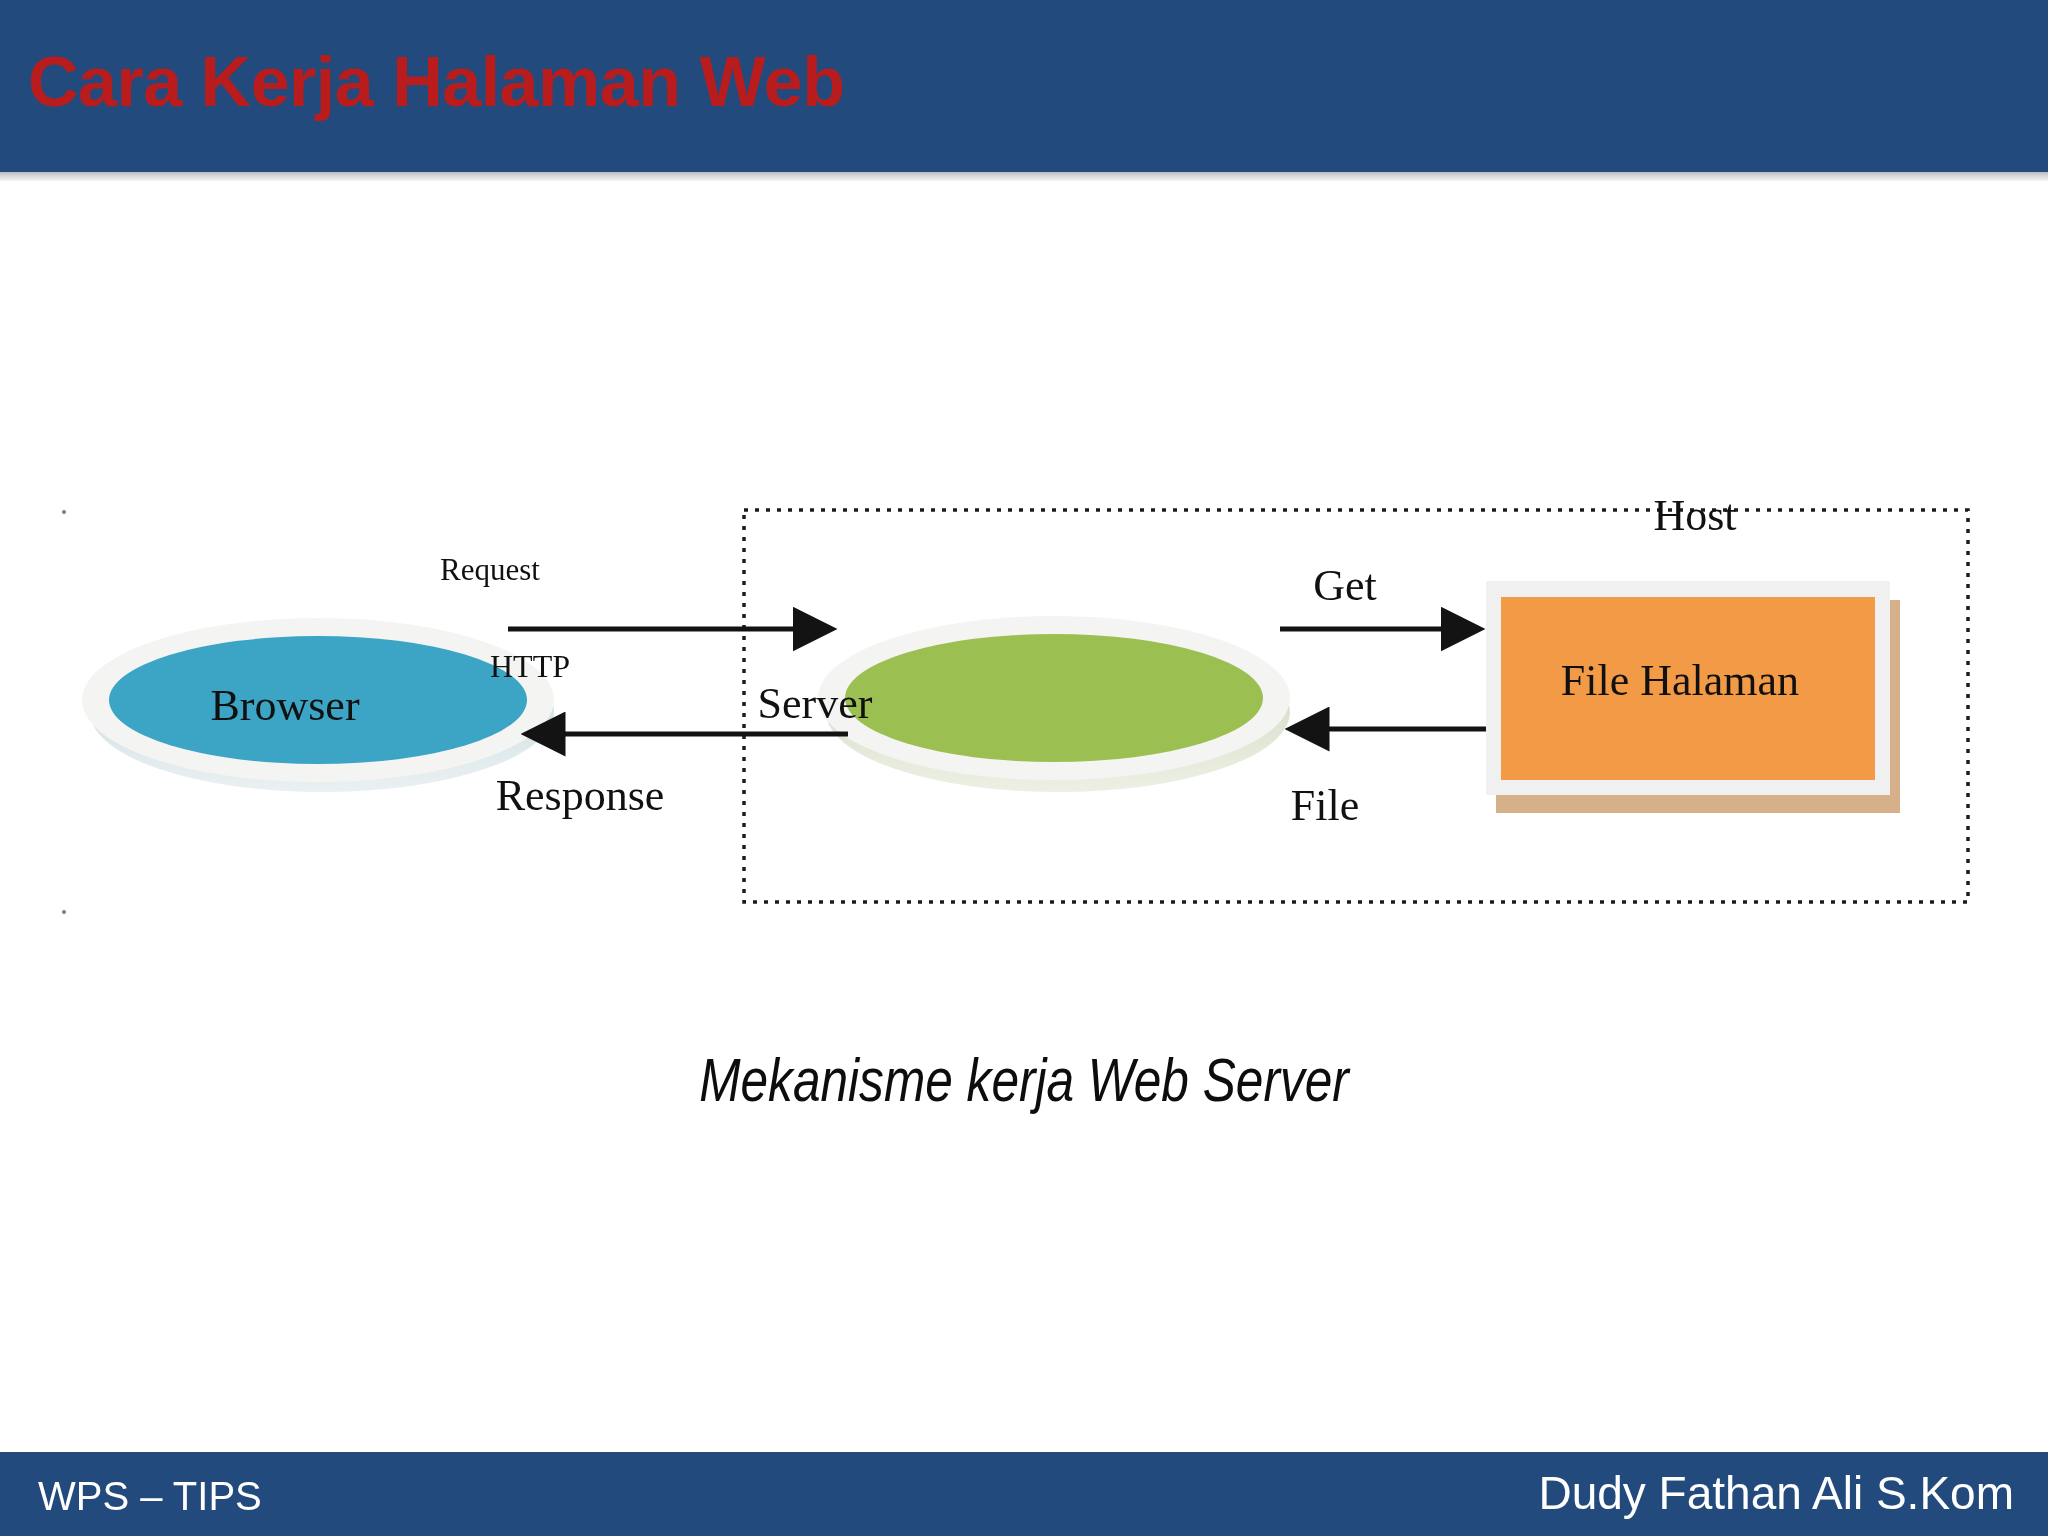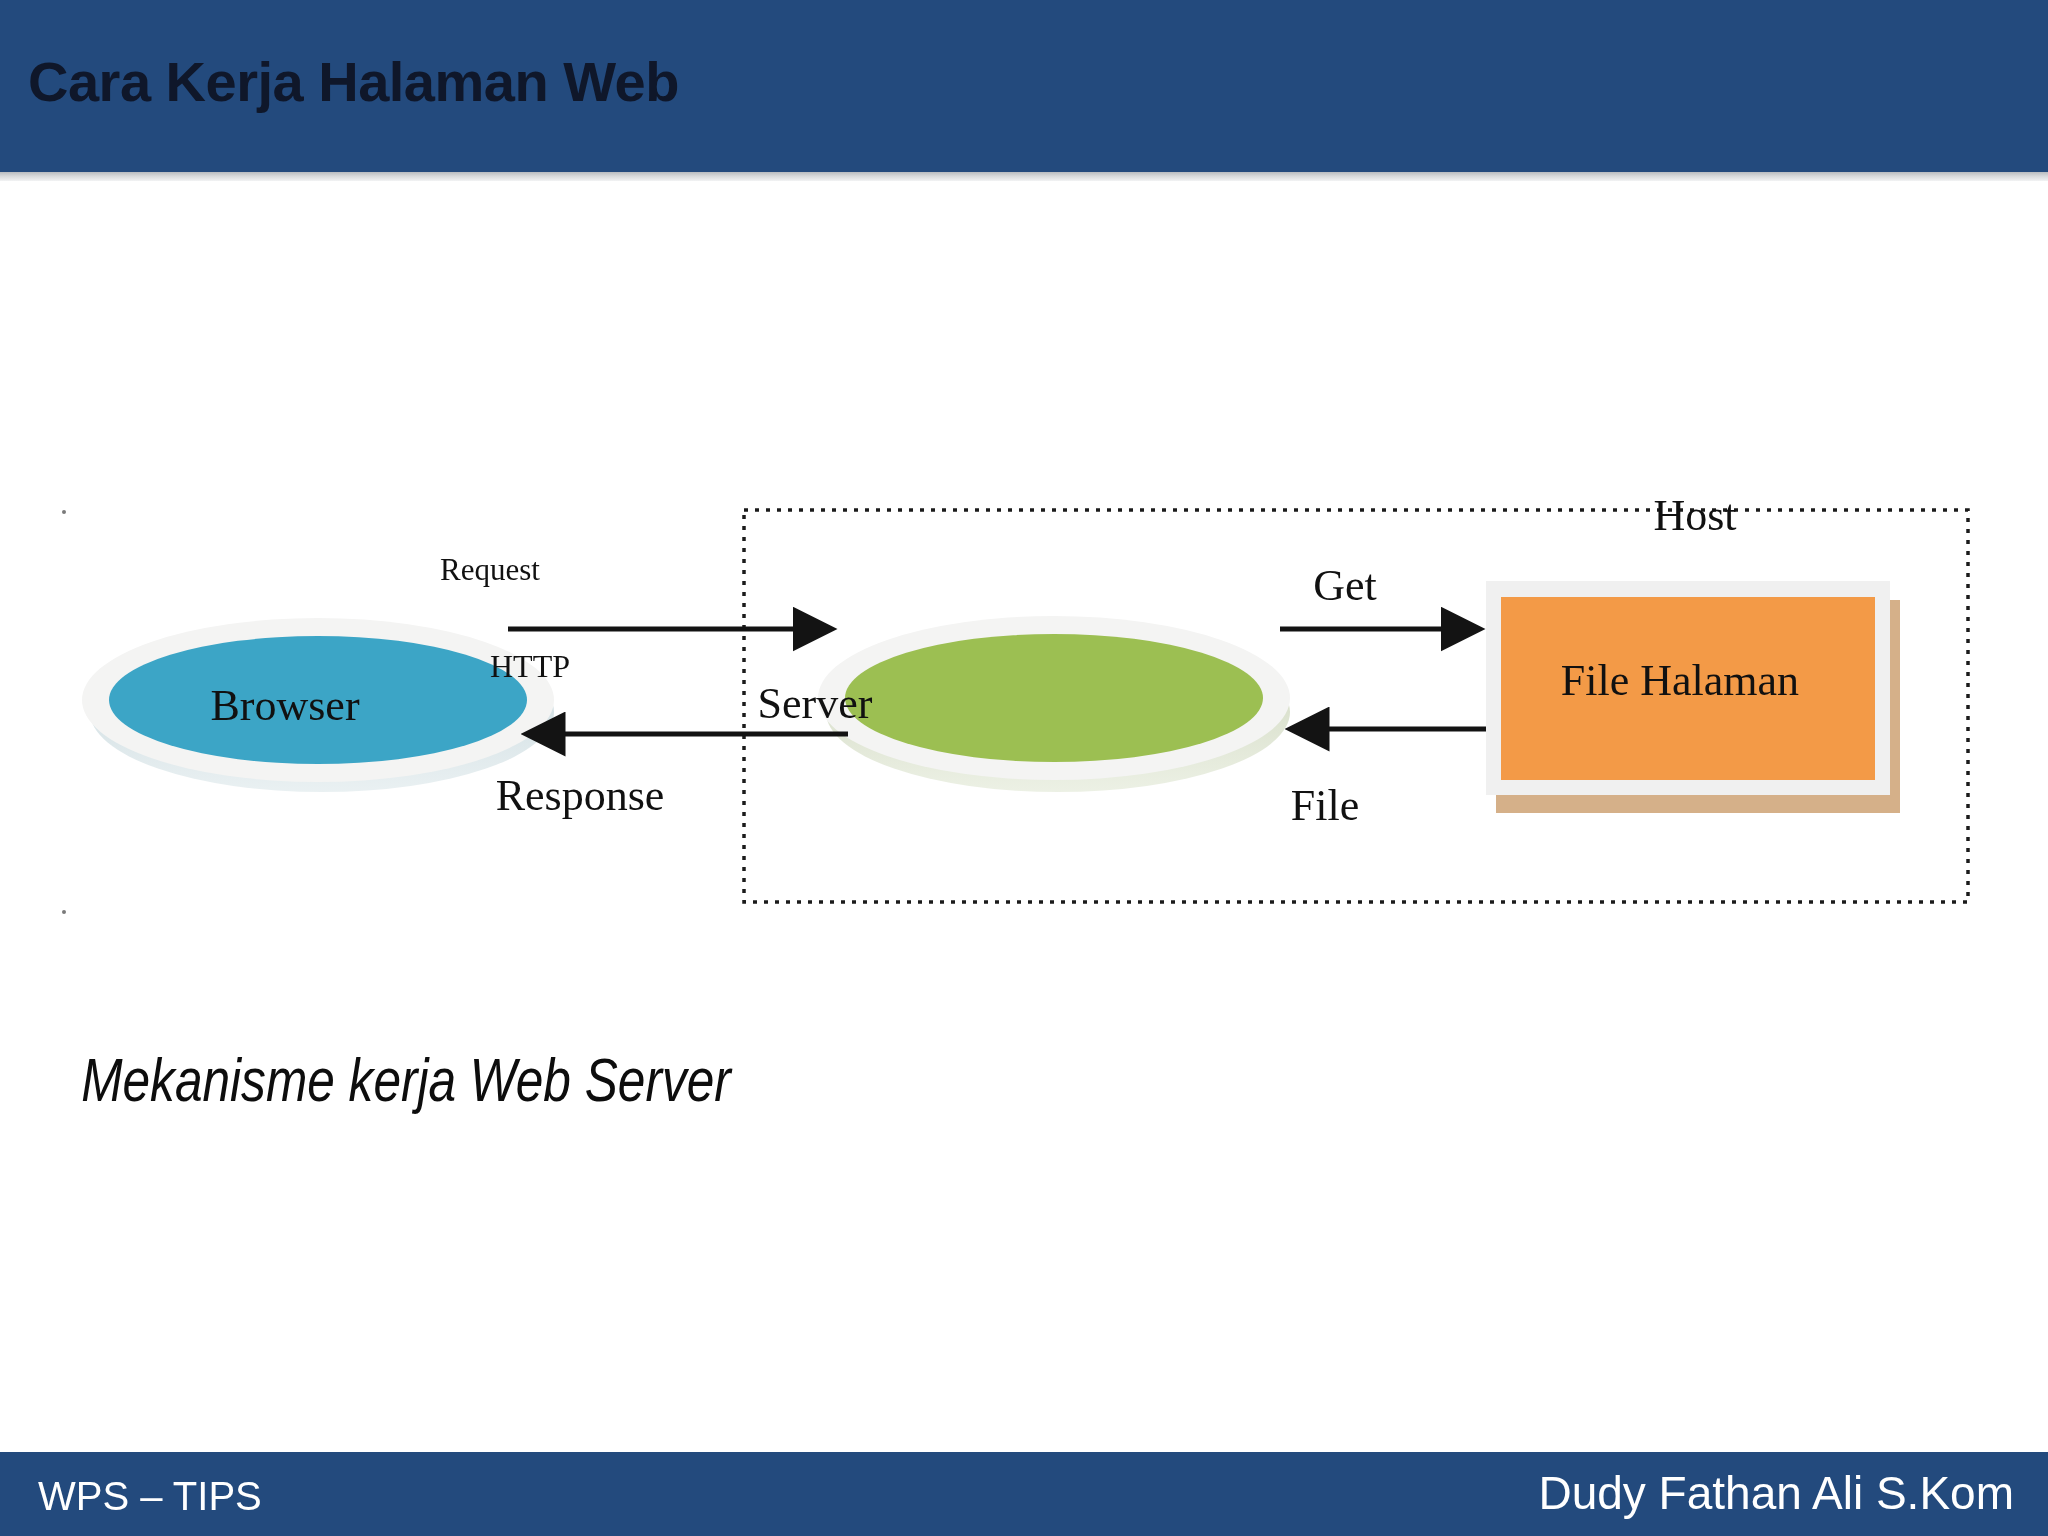--- a/index.html
+++ b/index.html
@@ -28,22 +28,22 @@
     position: absolute;
     left: 0; top: 172px;
     width: 2048px;
     height: 9px;
     background: linear-gradient(to bottom, #b9bcc0 0%, #d7d9db 45%, #f2f3f4 100%);
   }
   #slide-title {
     position: absolute;
     left: 28px; top: 22px;
     width: 1900px;
-    color: #0f172a;
-    font-size: 56px;
+    color: #b91c1c;
+    font-size: 70px;
     font-weight: bold;
     letter-spacing: -0.5px;
     line-height: 120px;
     white-space: nowrap;
     font-family: "Liberation Sans", sans-serif;
   }
 
   
   #footer-band {
     position: absolute;
@@ -98,21 +98,21 @@
   #label-http    { left: 380px; top: 648px; width: 300px; font-size: 32px; }
   #label-response{ left: 410px; top: 770px; width: 340px; font-size: 44px; }
   #label-get     { left: 1250px; top: 560px; width: 190px; font-size: 44px; }
   #label-file    { left: 1230px; top: 780px; width: 190px; font-size: 44px; }
 
   
   #caption {
     position: absolute;
     left: 0; top: 1044px;
     width: 2048px;
-    text-align: left;
+    text-align: center;
     font-family: "Liberation Sans", sans-serif;
     font-style: italic;
     font-size: 62px;
     color: #0d0d0d;
     white-space: nowrap;
   }
   #caption-inner { display: inline-block; transform: scaleX(0.80); transform-origin: center; }
 
   
   .stray-dot {

